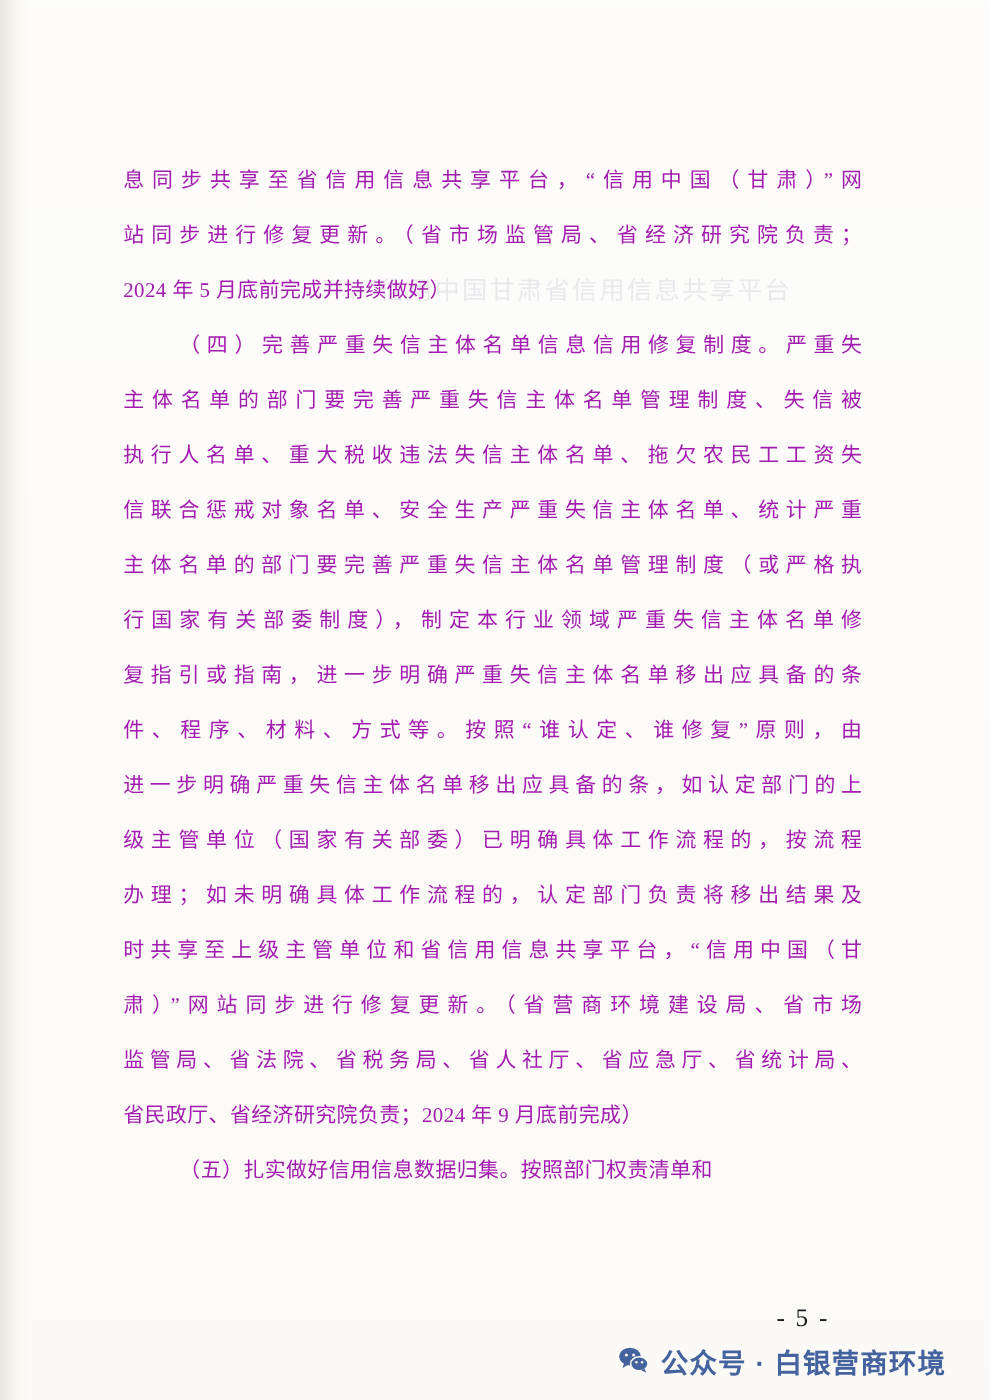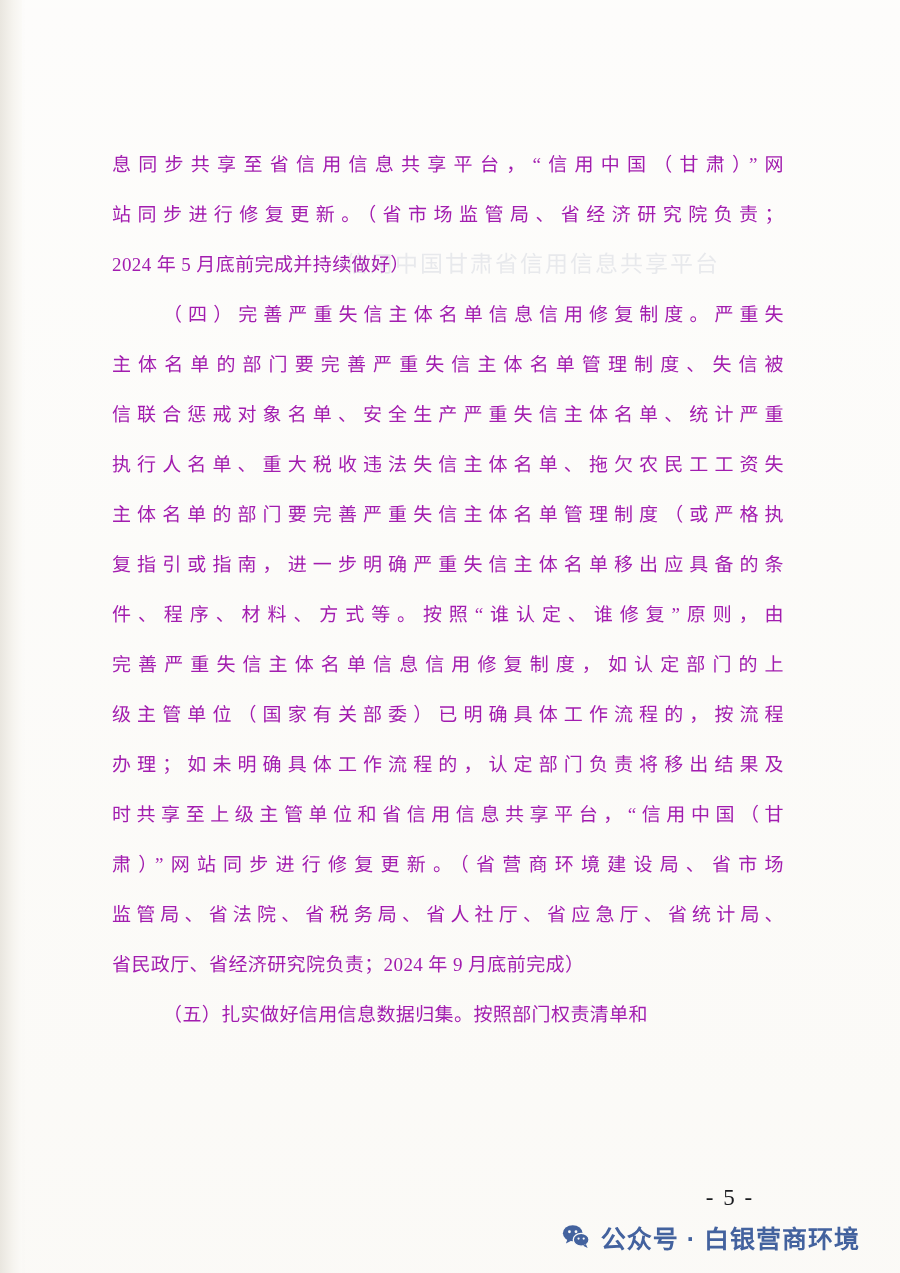--- a/index.html
+++ b/index.html
@@ -117,26 +117,27 @@
   <div class="ghost">信用中国甘肃省信用信息共享平台</div>
 
   <div class="content">
 
     <p class="body-line justified">息同步共享至省信用信息共享平台，“信用中国（甘肃）”网</p>
     <p class="body-line justified">站同步进行修复更新。（省市场监管局、省经济研究院负责；</p>
     <p class="body-line last">2024 年 5 月底前完成并持续做好）</p>
 
     <p class="body-line justified" style="text-indent:51px;">（四）完善严重失信主体名单信息信用修复制度。严重失</p>
     <p class="body-line justified">主体名单的部门要完善严重失信主体名单管理制度、失信被</p>
+    <p class="body-line justified">执行人名单、重大税收违法失信主体名单、拖欠农民工工资失</p>
     <p class="body-line justified">信联合惩戒对象名单、安全生产严重失信主体名单、统计严重</p>
-    <p class="body-line justified">执行人名单、重大税收违法失信主体名单、拖欠农民工工资失</p>
     <p class="body-line justified">主体名单的部门要完善严重失信主体名单管理制度（或严格执</p>
+    <p class="body-line justified">行国家有关部委制度），制定本行业领域严重失信主体名单修</p>
     <p class="body-line justified">复指引或指南，进一步明确严重失信主体名单移出应具备的条</p>
     <p class="body-line justified">件、程序、材料、方式等。按照“谁认定、谁修复”原则，由</p>
-    <p class="body-line justified">完善严重失信主体名单信息信用修复制度，如认定部门的上</p>
+    <p class="body-line justified">进一步明确严重失信主体名单移出应具备的条，如认定部门的上</p>
     <p class="body-line justified">级主管单位（国家有关部委）已明确具体工作流程的，按流程</p>
     <p class="body-line justified">办理；如未明确具体工作流程的，认定部门负责将移出结果及</p>
     <p class="body-line justified">时共享至上级主管单位和省信用信息共享平台，“信用中国（甘</p>
     <p class="body-line justified">肃）”网站同步进行修复更新。（省营商环境建设局、省市场</p>
     <p class="body-line justified">监管局、省法院、省税务局、省人社厅、省应急厅、省统计局、</p>
     <p class="body-line last">省民政厅、省经济研究院负责；2024 年 9 月底前完成）</p>
 
     <p class="body-line last" style="text-indent:51px;">（五）扎实做好信用信息数据归集。按照部门权责清单和</p>
   </div>
 

